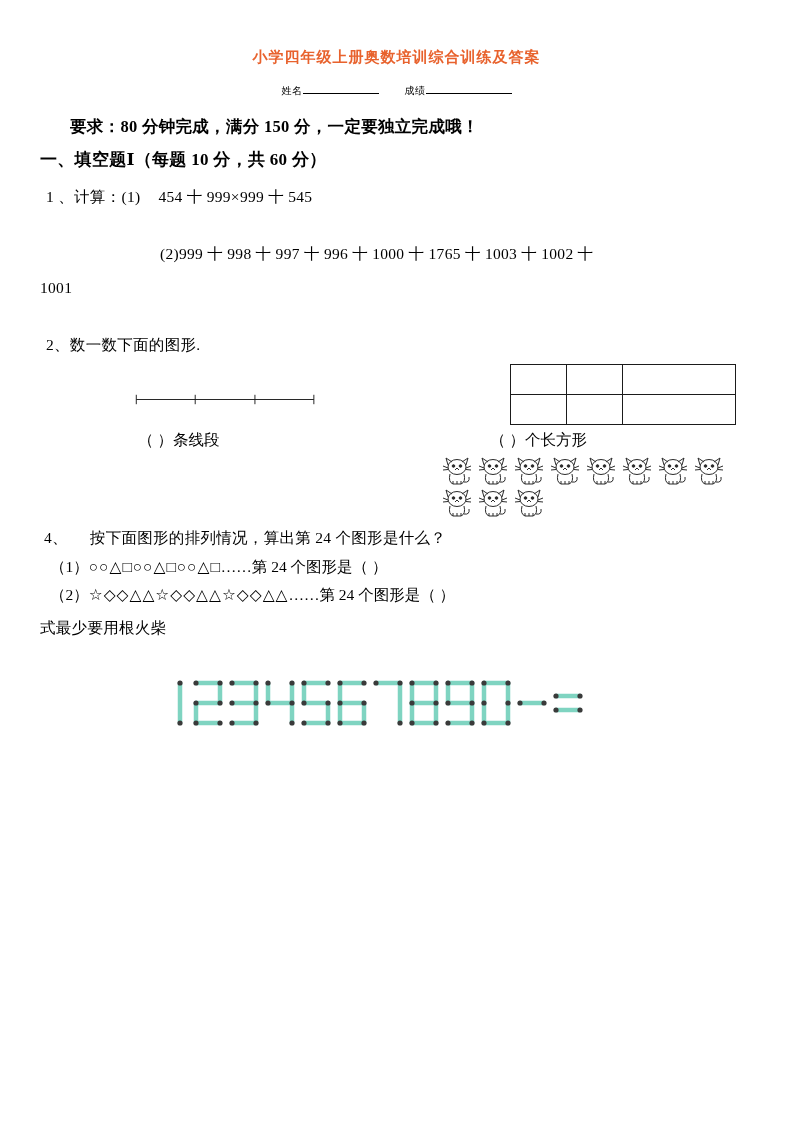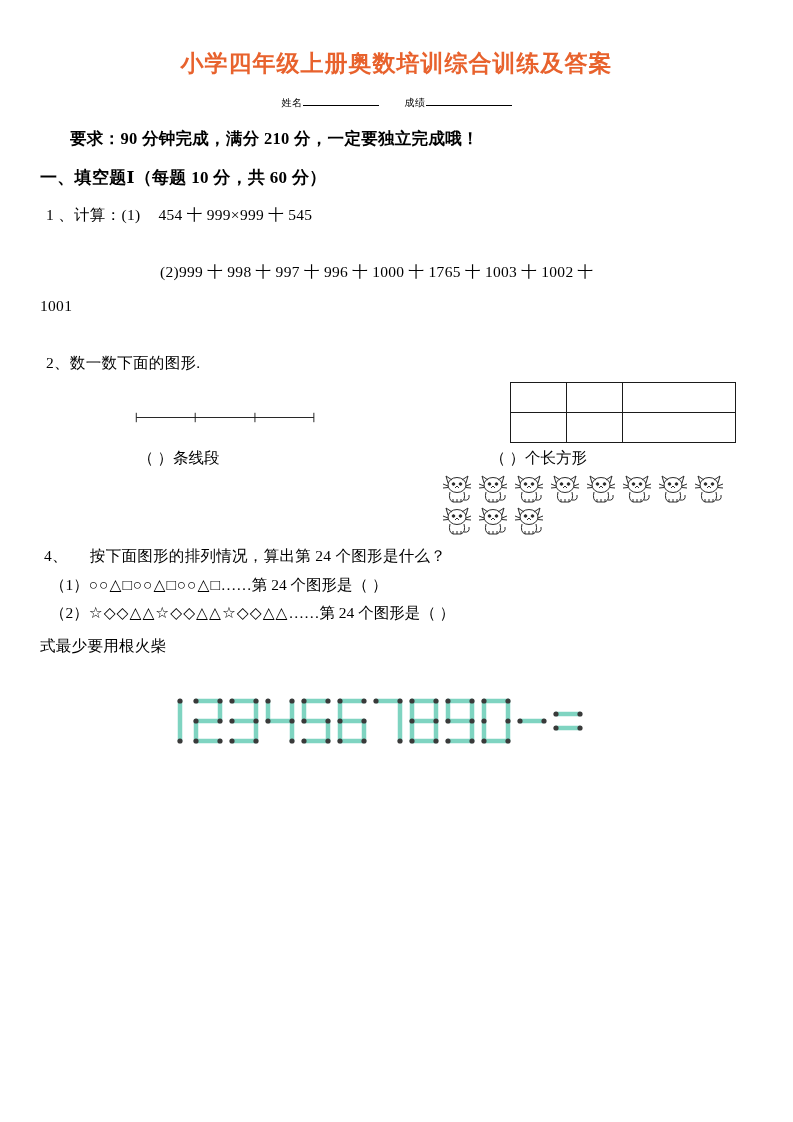--- a/index.html
+++ b/index.html
@@ -24,21 +24,21 @@
     left: 40px;
     top: 0;
     width: 713px;
     height: 1122px;
   }
   .title {
     margin-top: 48px;
     text-align: center;
     font-family: "Liberation Sans", sans-serif;
     font-weight: bold;
-    font-size: 23px;
+    font-size: 15px;
     color: #e8622d;
     letter-spacing: 1px;
   }
   .namerow {
     margin-top: 16px;
     text-align: center;
     font-size: 10px;
     letter-spacing: 0.5px;
   }
   .namerow .blank {
@@ -51,21 +51,21 @@
   .gap { display: inline-block; width: 26px; }
 
   .req {
     margin-top: 18px;
     font-size: 16.5px;
     font-weight: bold;
     text-indent: 30px;
     letter-spacing: 0.3px;
   }
   .sec {
-    margin-top: 16px;
+    margin-top: 10px;
     font-size: 17px;
     font-weight: bold;
     letter-spacing: 0.3px;
   }
   .q {
     font-size: 15.5px;
     letter-spacing: 0.3px;
   }
   .q1 { margin-top: 16px; text-indent: 6px; }
   .q1 .spacer { display: inline-block; width: 18px; }
@@ -150,21 +150,21 @@
 
 <div class="page">
   <div class="doc">
 
     <div class="title">小学四年级上册奥数培训综合训练及答案</div>
 
     <div class="namerow">
       <span>姓名</span><span class="blank b1"></span><span class="gap"></span><span>成绩</span><span class="blank b2"></span>
     </div>
 
-    <div class="req">要求：90 分钟完成，满分 210 分，一定要独立完成哦！</div>
+    <div class="req">要求：80 分钟完成，满分 150 分，一定要独立完成哦！</div>
 
     <div class="sec">一、填空题Ⅰ（每题 10 分，共 60 分）</div>
 
     <div class="q q1">
       <span>1 、计算：</span><span>(1)</span><span class="spacer"></span><span>454 十 999×999 十 545</span>
     </div>
 
     <div class="q q1b">
       <span>(2)</span><span class="spacer"></span><span>999 十 998 十 997 十 996 十 1000 十 1765 十 1003 十 1002 十</span>
     </div>

